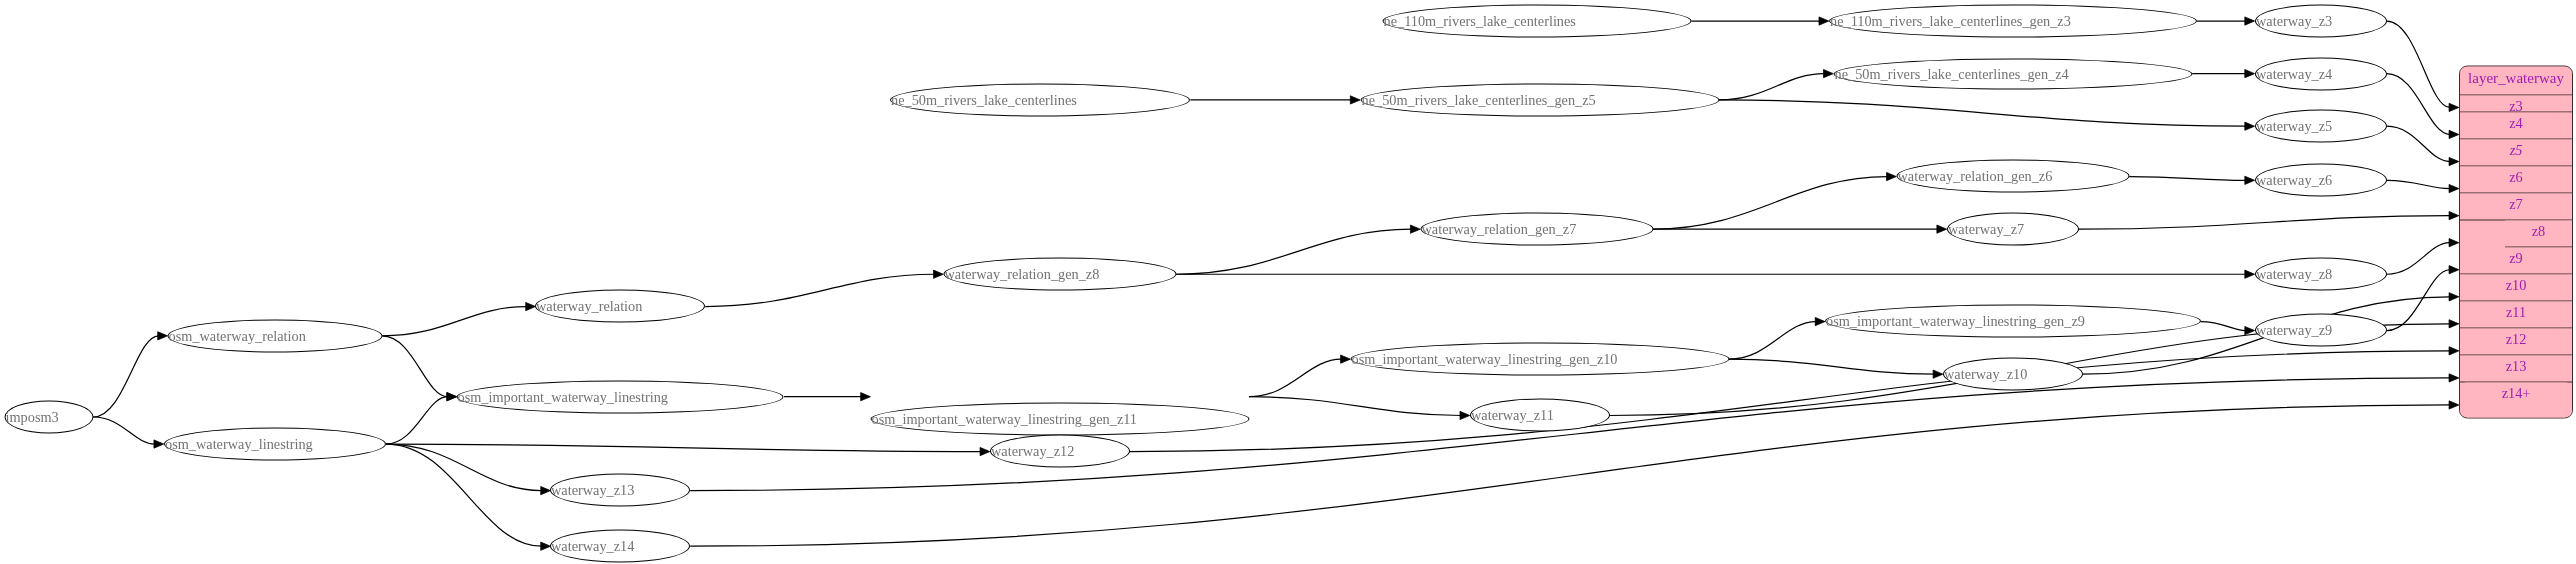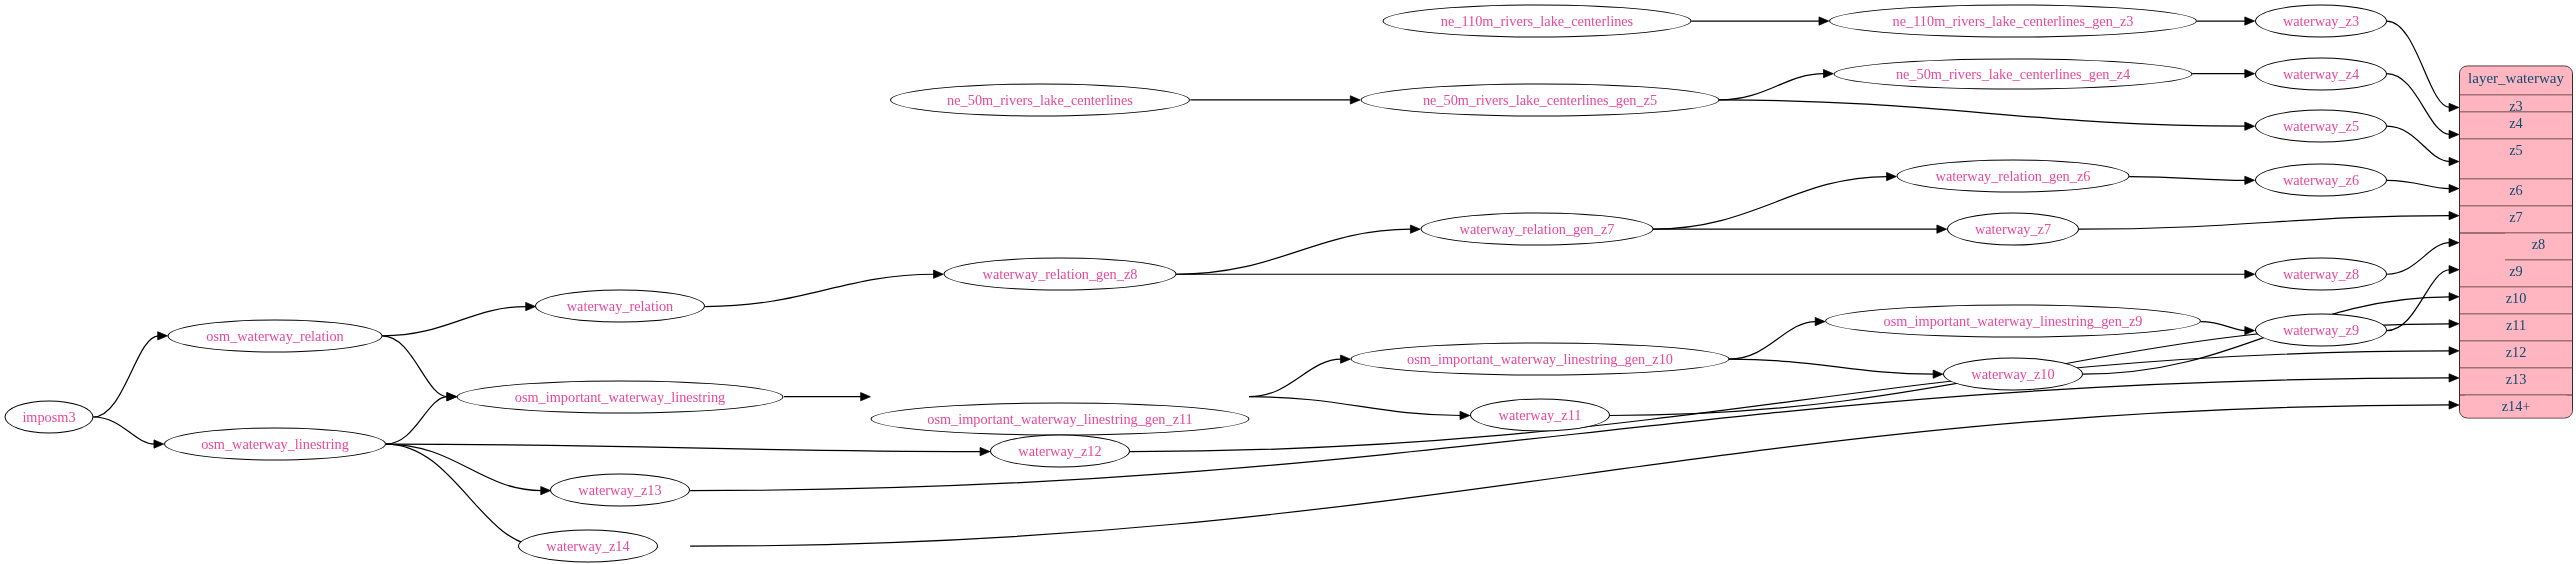--- a/index.html
+++ b/index.html
@@ -20,25 +20,25 @@
     pointer-events:none;
   }
   svg.edges path{ fill:none; stroke:#000000; stroke-width:1.6; }
   svg.edges polygon{ fill:#000000; stroke:#000000; stroke-width:1; }
 
   .node{
     position:absolute;
     transform:translate(-50%,-50%);
     display:flex;
     align-items:center;
-    justify-content:center;
+    justify-content:flex-start;
     border:1.2px solid #000000;
     border-radius:50%;
     background:#ffffff;
-    color:#ec4899;
+    color:#737373;
     font-size:14.3px;
     line-height:1;
     white-space:nowrap;
     box-sizing:border-box;
     z-index:2;
   }
 
   
   .record{
     position:absolute;
@@ -46,21 +46,21 @@
     border:1.2px solid #3b2b2b;
     border-radius:8.3px;
     background:#ffb6c1;
     overflow:hidden;
     z-index:3;
     box-sizing:border-box;
   }
   .record .cell{
     border-bottom:1.2px solid #3b2b2b;
     text-align:center;
-    color:#0c4a6e;
+    color:#a21caf;
     font-size:14.3px;
     line-height:1;
     padding:3.8px 0 4.5px 0;
     box-sizing:border-box;
     background:#ffb6c1;
   }
   .record .cell.last{ border-bottom:none; }
   .record .cell.head{ font-size:15px; }
 </style>
 </head>
@@ -157,21 +157,21 @@
       </div>
       <div class="node" style="left: 620px; top: 306px; width: 170px; height: 33px;">
         <span>waterway_relation</span>
       </div>
       <div class="node" style="left: 620px; top: 397px; width: 327px; height: 33px;">
         <span>osm_important_waterway_linestring</span>
       </div>
       <div class="node" style="left: 620px; top: 490px; width: 140px; height: 33px;">
         <span>waterway_z13</span>
       </div>
-      <div class="node" style="left: 588px; top: 546px; width: 140px; height: 33px;">
+      <div class="node" style="left: 620px; top: 546px; width: 140px; height: 33px;">
         <span>waterway_z14</span>
       </div>
       <div class="node" style="left: 1040px; top: 100px; width: 300px; height: 33px;">
         <span>ne_50m_rivers_lake_centerlines</span>
       </div>
       <div class="node" style="left: 1060px; top: 274px; width: 233px; height: 33px;">
         <span>waterway_relation_gen_z8</span>
       </div>
       <div class="node" style="left: 1060px; top: 419px; width: 379px; height: 33px;">
         <span>osm_important_waterway_linestring_gen_z11</span>
@@ -229,21 +229,21 @@
       </div>
       <div class="node" style="left: 2321px; top: 330px; width: 132px; height: 33px;">
         <span>waterway_z9</span>
       </div>
     </div>
   <div id="record-layer">
       <div class="record" style="left: 2516px; top: 242px; width: 114px; height: 353px;">
         <div class="cell head" style="height: 28.5px;">layer_waterway</div>
         <div class="cell" style="height: 17px;">z3</div>
         <div class="cell" style="height: 27px;">z4</div>
-        <div class="cell" style="height: 40px;">z5</div>
+        <div class="cell" style="height: 27px; font-style: italic;">z5</div>
         <div class="cell" style="height: 27px;">z6</div>
         <div class="cell" style="height: 27px;">z7</div>
         <div class="cell" style="height: 27px; margin-left: 45px;">z8</div>
         <div class="cell" style="height: 27px;">z9</div>
         <div class="cell" style="height: 27px;">z10</div>
         <div class="cell" style="height: 27px;">z11</div>
         <div class="cell" style="height: 27px;">z12</div>
         <div class="cell" style="height: 27px;">z13</div>
         <div class="cell last" style="height: 38px; border-radius: 6px;">z14+</div>
       </div>

